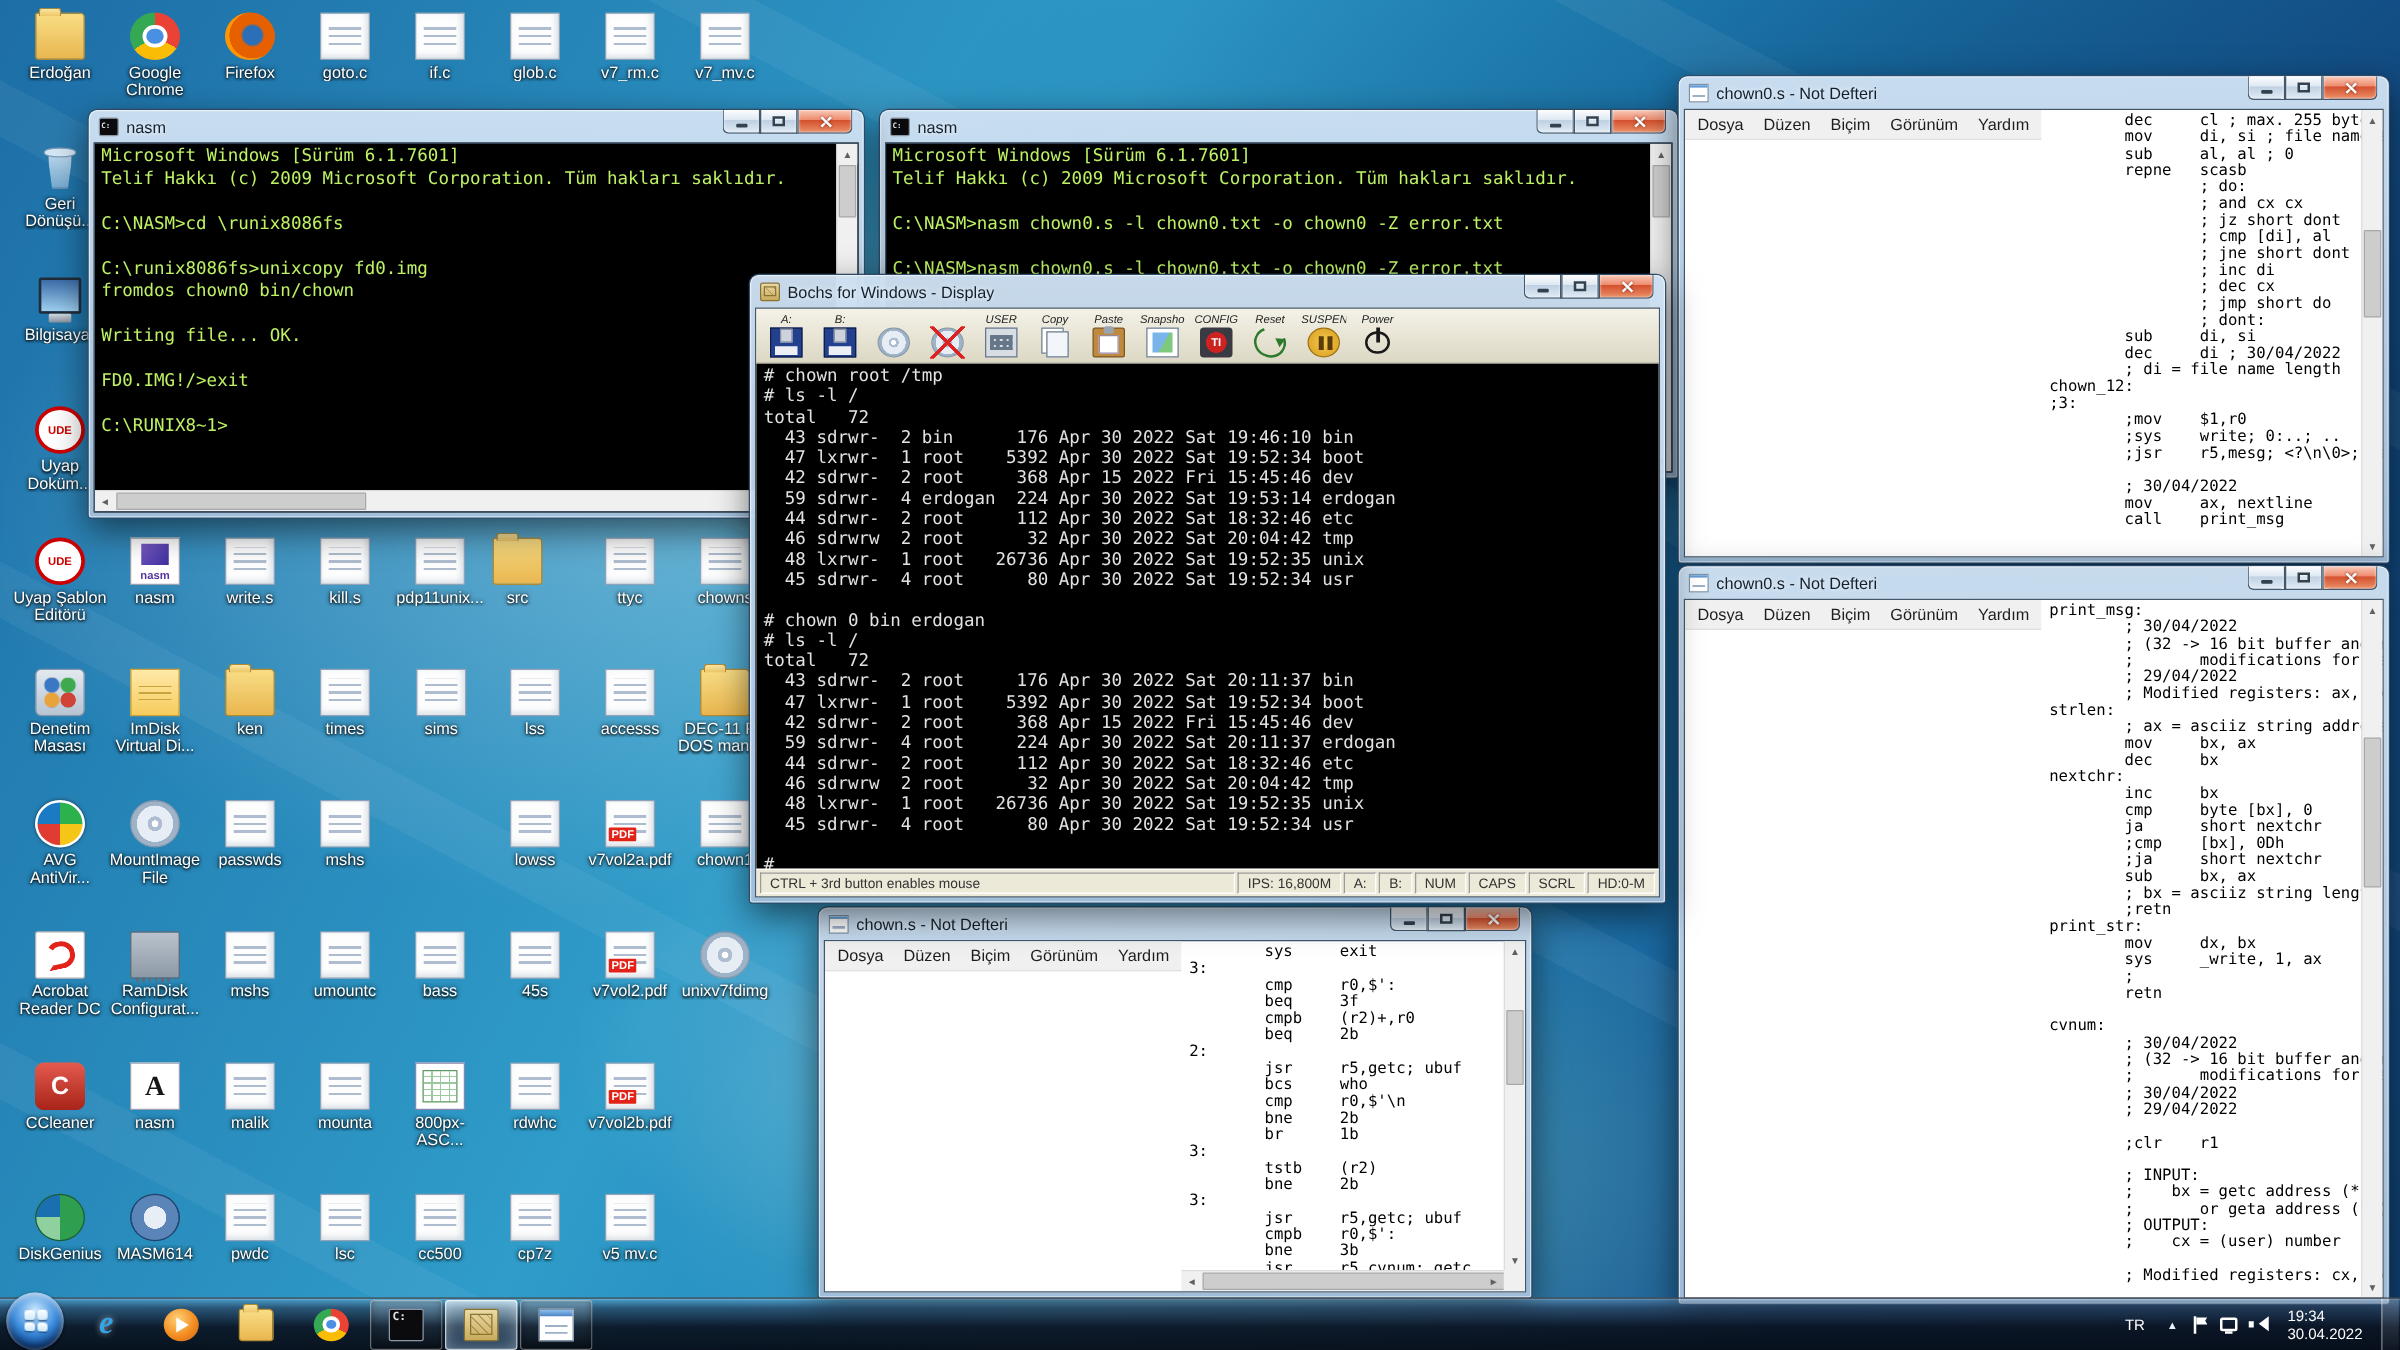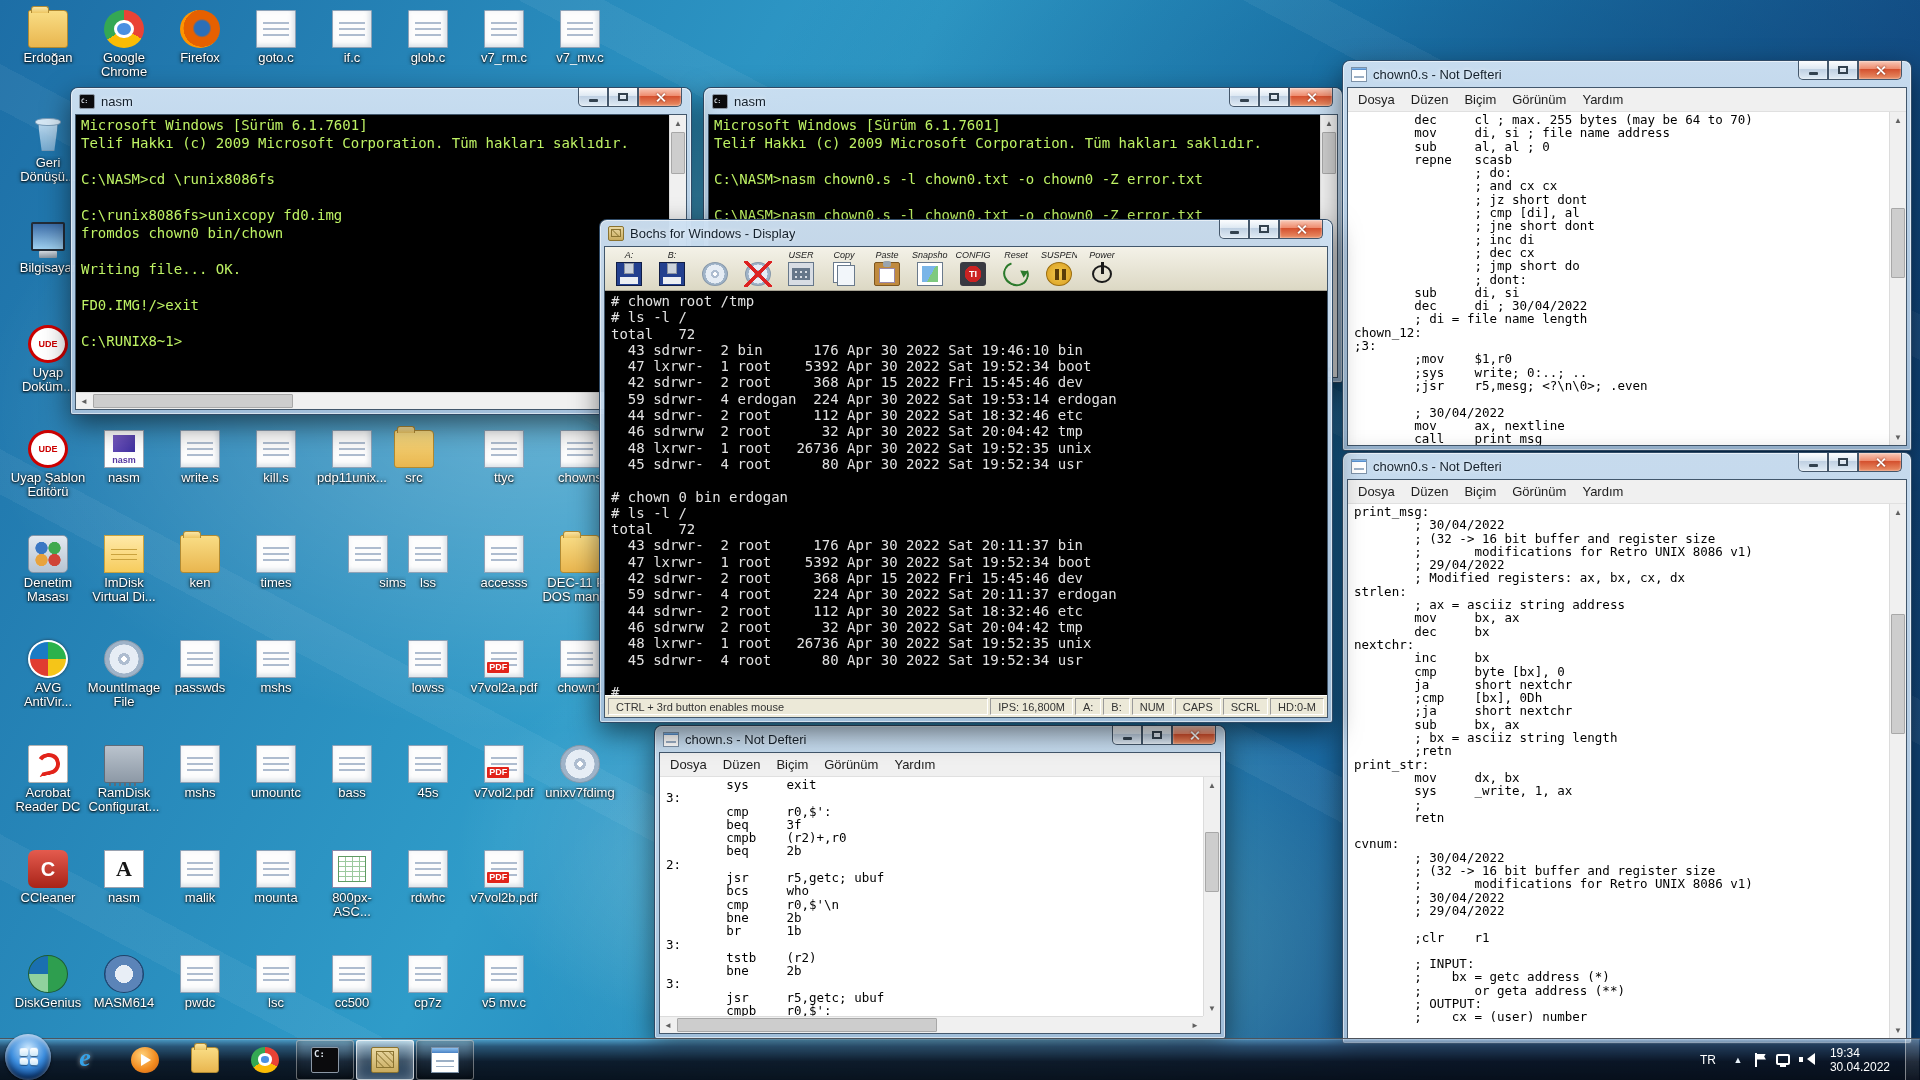--- a/index.html
+++ b/index.html
@@ -102,21 +102,21 @@
   .sarrow{height:16px;display:flex;align-items:center;justify-content:center;font-size:8px;color:#606060;background:#f0f0f0}
   .sarrow.bottom{position:absolute;bottom:0;left:0;right:0}
   .vthumb{position:absolute;left:1px;right:1px;background:#cdcdcd;border:1px solid #a8a8a8;border-radius:1px}
   .hscroll{position:absolute;left:0;right:17px;bottom:0;height:17px;background:#f0f0f0;border-top:1px solid #dcdcdc}
   .harrow{position:absolute;top:0;bottom:0;width:16px;display:flex;align-items:center;justify-content:center;font-size:8px;color:#606060}
   .harrow.left{left:0}.harrow.right{right:0}
   .hthumb{position:absolute;top:1px;bottom:1px;background:#cdcdcd;border:1px solid #a8a8a8;border-radius:1px}
   .scroll-corner{position:absolute;right:0;bottom:0;width:17px;height:17px;background:#f0f0f0}
 
   
-  .client.np{display:flex;flex-direction:column;background:#fff}
+  .client.np{display:flex;flex-direction:row;background:#fff}
   .menubar{height:24px;flex:none;background:#f0f0f0;border-bottom:1px solid #e0e0e0;display:flex;align-items:center;padding:0 2px;font-size:13px;color:#1d1d1d}
   .menu-item{padding:3px 8px;cursor:default}
   .np-main{flex:1;position:relative;overflow:hidden}
   .np-text{margin:0;padding:1px 22px 2px 6px;font:12.5px/13.3px "DejaVu Sans Mono",monospace;color:#000;white-space:pre;tab-size:8}
   .np-main .vscroll{background:#f0f0f0}
 
   
   .bochs-client{background:#ece9d8}
   .bochs-toolbar{height:44px;display:flex;align-items:flex-end;gap:7px;padding:2px 6px;background:linear-gradient(#f4f2e8,#dcd8c4);border-bottom:1px solid #a8a495}
   .tool{width:36px;text-align:center}
@@ -322,21 +322,21 @@
         <div class="di-label">mounta</div>
       </div>
       <div class="desktop-icon" style="left: 238px; top: 953px;">
         <div class="di-img kind-page"></div>
         <div class="di-label">lsc</div>
       </div>
       <div class="desktop-icon" style="left: 314px; top: 428px;">
         <div class="di-img kind-page"></div>
         <div class="di-label">pdp11unix...</div>
       </div>
-      <div class="desktop-icon" style="left: 330px; top: 533px; text-align: right;">
+      <div class="desktop-icon" style="left: 315px; top: 533px;">
         <div class="di-img kind-page"></div>
         <div class="di-label">sims</div>
       </div>
       <div class="desktop-icon" style="left: 314px; top: 743px;">
         <div class="di-img kind-page"></div>
         <div class="di-label">bass</div>
       </div>
       <div class="desktop-icon" style="left: 314px; top: 848px;">
         <div class="di-img kind-excel"></div>
         <div class="di-label">800px-ASC...</div>

